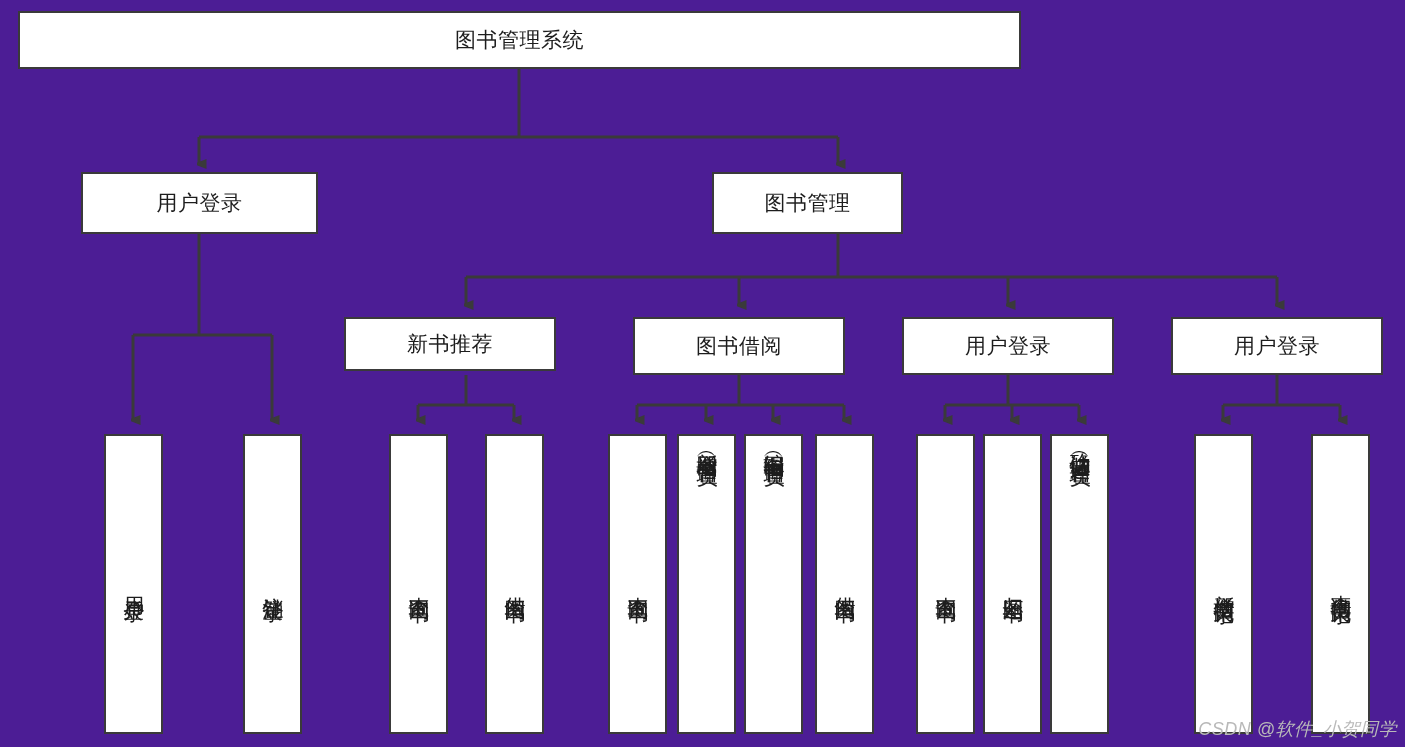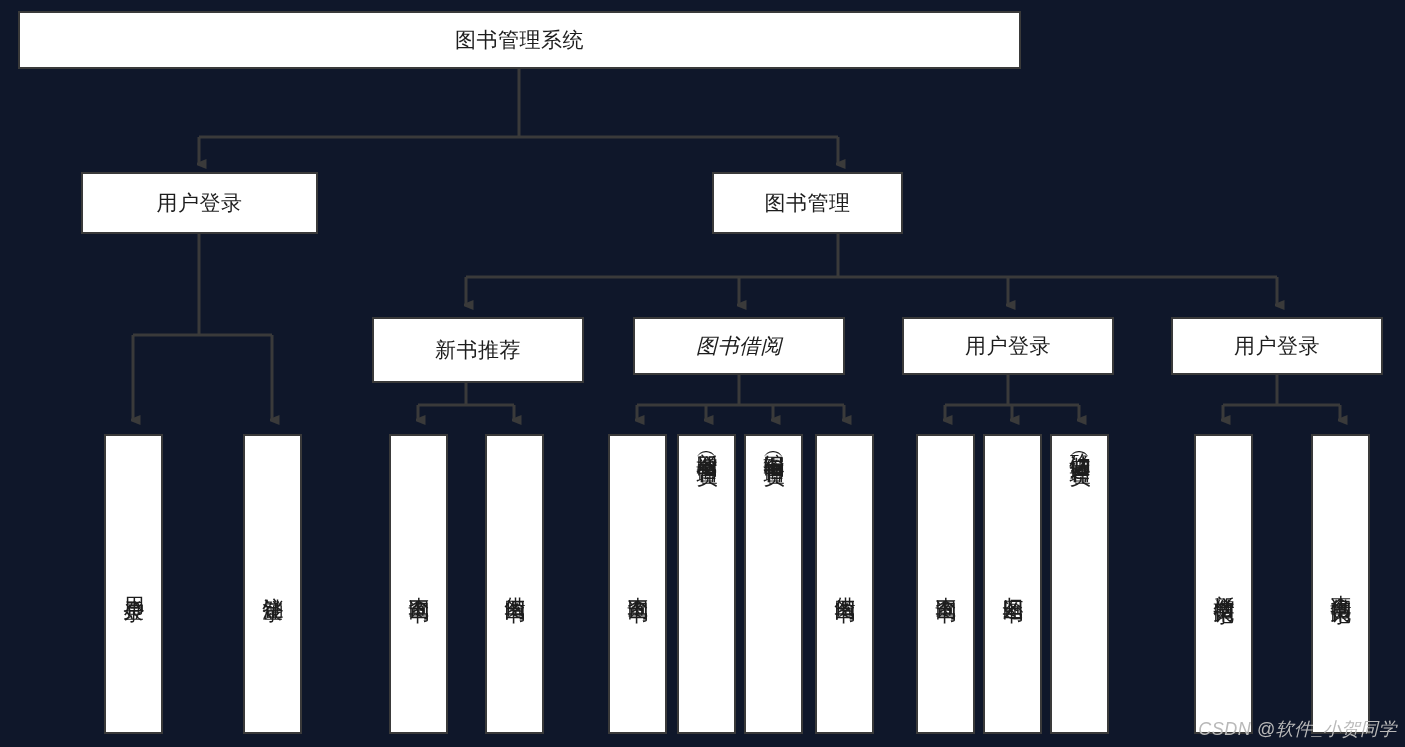--- a/index.html
+++ b/index.html
@@ -4,21 +4,21 @@
 <style>
   html, body {
     margin: 0;
     padding: 0;
     background: #ffffff;
   }
   #canvas {
     position: relative;
     width: 1405px;
     height: 747px;
-    background: #0f172a;
+    background: #4c1d95;
     font-family: "Liberation Sans", "DejaVu Sans", sans-serif;
     overflow: hidden;
   }
   svg#wires {
     position: absolute;
     left: 0;
     top: 0;
     width: 1405px;
     height: 747px;
     pointer-events: none;
@@ -127,24 +127,24 @@
     <span class="lbl">图书管理系统</span>
   </div>
 
   <div class="node" style="left:81px; top:172px; width:237px; height:62px;">
     <span class="lbl">用户登录</span>
   </div>
   <div class="node" style="left:712px; top:172px; width:191px; height:62px;">
     <span class="lbl">图书管理</span>
   </div>
 
-  <div class="node" style="left:372px; top:317px; width:212px; height:66px;">
+  <div class="node" style="left:344px; top:317px; width:212px; height:54px;">
     <span class="lbl">新书推荐</span>
   </div>
-  <div class="node" style="left:633px; top:317px; width:212px; height:58px;font-style:italic;">
+  <div class="node" style="left:633px; top:317px; width:212px; height:58px;">
     <span class="lbl">图书借阅</span>
   </div>
   <div class="node" style="left:902px; top:317px; width:212px; height:58px;">
     <span class="lbl">用户登录</span>
   </div>
   <div class="node" style="left:1171px; top:317px; width:212px; height:58px;">
     <span class="lbl">用户登录</span>
   </div>
 
   <div class="node vert mid" style="left:104px; top:434px; width:59px; height:300px;">

